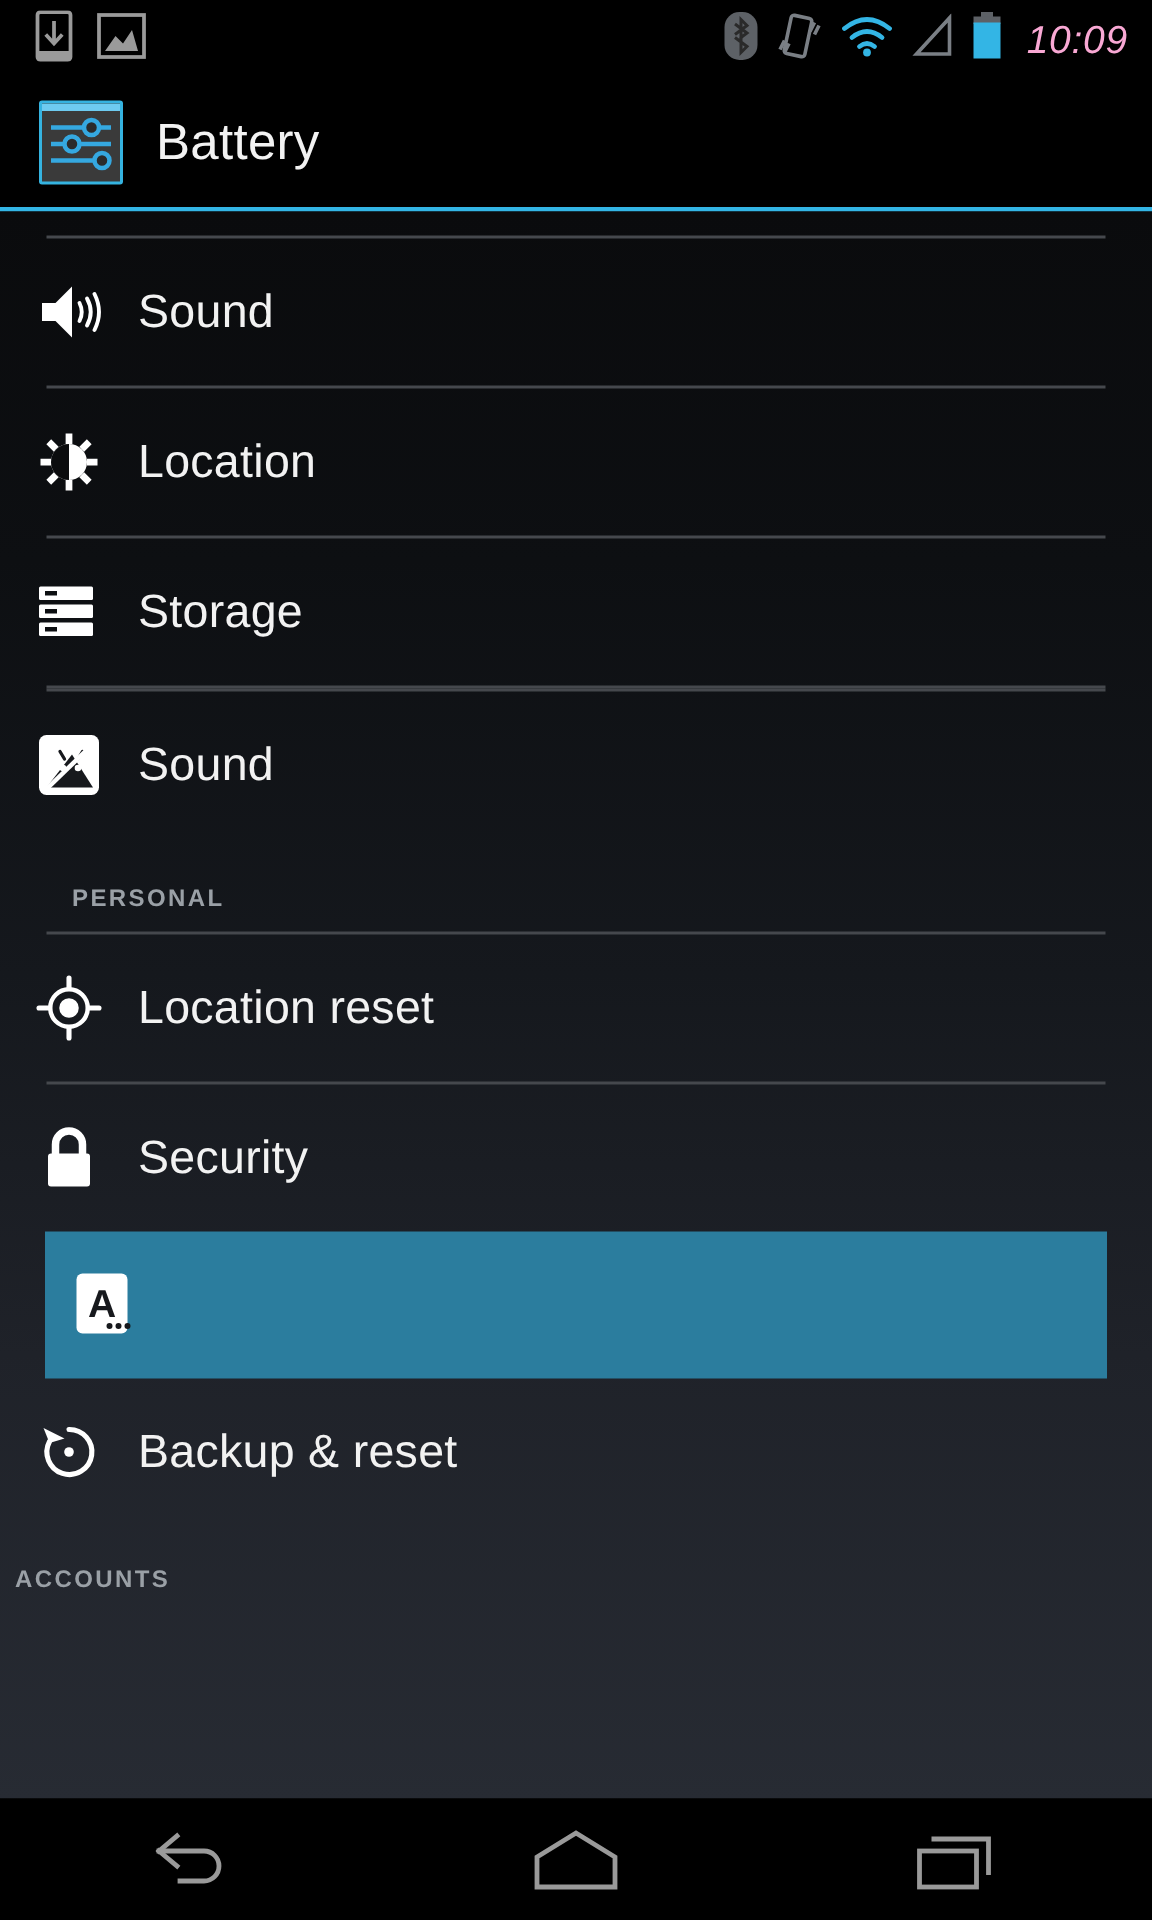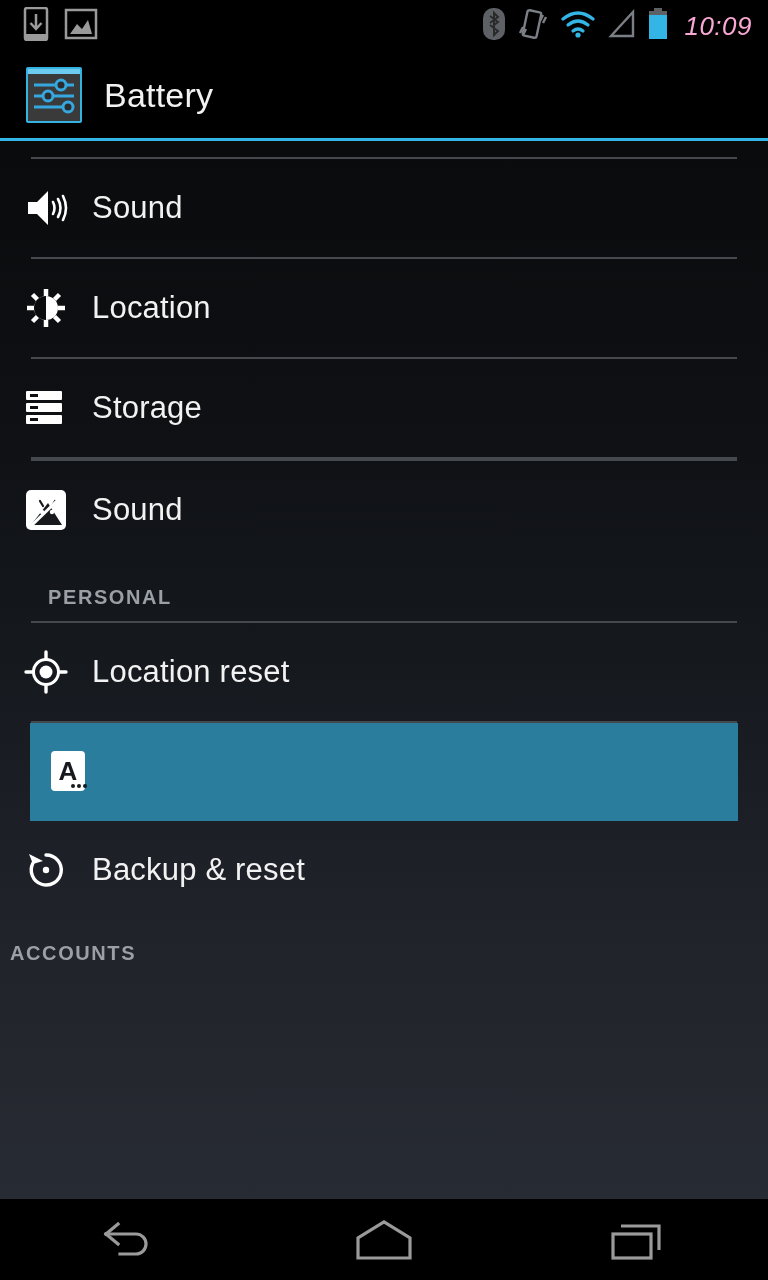--- a/index.html
+++ b/index.html
@@ -39,21 +39,21 @@
     position:absolute; top:138px; left:0; width:768px; height:3px; background:#33b5e5;
   }
 
   
   .list{
     position:absolute; top:141px; left:0; width:768px; height:1058px;
     background:linear-gradient(to bottom,#0a0b0d 0%,#0d0f12 22%,#15181d 48%,#1f2229 72%,#272b33 100%);
     overflow:hidden;
   }
   .section-header{
-    color:#9aa0a6; font-size:20px; font-weight:bold; letter-spacing:1.6px;
+    color:#9aa0a6; font-size:16px; font-weight:bold; letter-spacing:1.6px;
     padding-left:48px; display:flex; align-items:flex-end;
   }
   .section-header.clipped{ height:16px; overflow:hidden; align-items:flex-start; }
   .section-header.clipped span{ position:relative; top:-19px; }
   .divider{ height:2px; background:#45484d; margin:0 31px 0 31px; }
   .row{
     height:98px; display:flex; align-items:center; padding-left:24px;
   }
   .row.selected{
     background:#2b7d9e; margin:0 30px 0 30px; padding-left:18px;
@@ -252,20 +252,29 @@
             <line x1="22" y1="35" x2="22" y2="42"></line>
             <line x1="2" y1="22" x2="9" y2="22"></line>
             <line x1="35" y1="22" x2="42" y2="22"></line>
           </g>
         </svg>
       </span>
       <span class="row-label">Location reset</span>
     </div>
     <div class="divider"></div>
 
+    <div class="row">
+      <span class="row-icon">
+        <svg width="36" height="42" viewBox="0 0 36 42">
+          <path d="M9 19 L9 12 A9 9 0 0 1 27 12 L27 19" fill="none" stroke="#fff" stroke-width="5"></path>
+          <rect x="4" y="18" width="28" height="22" rx="2" fill="#fff"></rect>
+        </svg>
+      </span>
+      <span class="row-label">Security</span>
+    </div>
 
     <div class="row selected">
       <span class="row-icon">
         <svg width="42" height="44" viewBox="0 0 42 44">
           <rect x="2" y="1" width="34" height="40" rx="4" fill="#fff"></rect>
           <text x="19" y="30" font-family="Liberation Sans, sans-serif" font-size="26" font-weight="bold" fill="#17191d" text-anchor="middle">A</text>
           <g fill="#17191d">
             <circle cx="24" cy="36" r="2"></circle>
             <circle cx="30" cy="36" r="2"></circle>
             <circle cx="36" cy="36" r="2"></circle>

